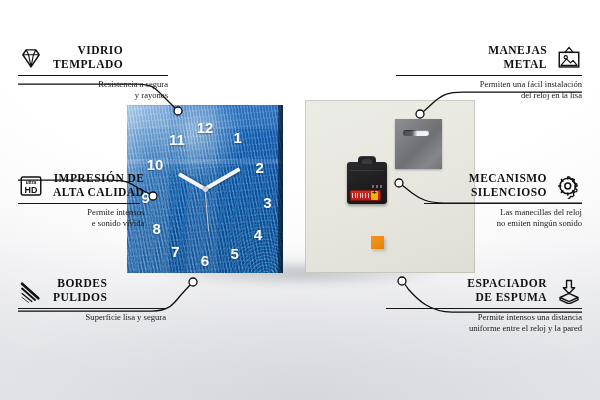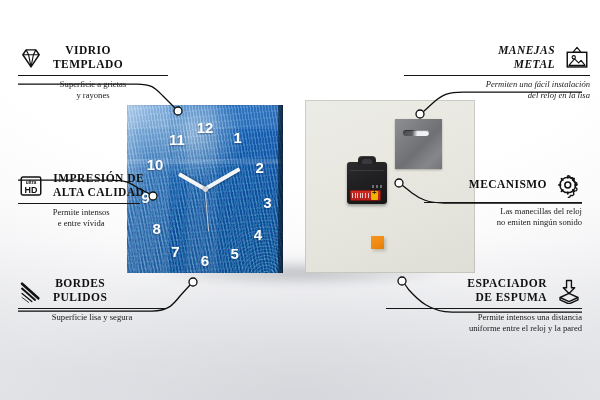--- a/index.html
+++ b/index.html
@@ -145,21 +145,21 @@
   .co-title{
     font-family:"Liberation Serif", serif;font-weight:700;
     font-size:11.5px;line-height:13.5px;letter-spacing:.45px;color:#111;
     white-space:nowrap;text-transform:uppercase;
   }
   .co-rule{height:1px;background:#151515;}
   .co-desc{
     font-family:"Liberation Serif", serif;font-size:8.6px;line-height:10.6px;color:#1a1a1a;
     white-space:nowrap;
   }
-  .co-left .co-title,.co-left .co-desc{text-align:center;}
+  .co-left .co-title,.co-left .co-desc{text-align:right;}
   .co-right .co-title,.co-right .co-desc{text-align:right;}
   .co-head{display:flex;align-items:center;gap:9px;}
   .co-right .co-head{justify-content:flex-end;}
   .ico{width:26px;height:26px;flex:0 0 26px;display:block;}
 
   
   #links{position:absolute;left:0;top:0;width:600px;height:400px;pointer-events:none;}
   #links path{fill:none;stroke:#0d0d0d;stroke-width:1.25;}
   #links circle{fill:#ffffff;stroke:#0d0d0d;stroke-width:1.3;}
 </style>
@@ -243,39 +243,39 @@
       <svg class="ico" viewBox="0 0 32 32">
         <path d="M6 12 L10 6 H22 L26 12 L16 27 Z" fill="none" stroke="#111" stroke-width="1.8" stroke-linejoin="round"></path>
         <path d="M6 12 H26 M10 6 L13 12 L16 27 M22 6 L19 12 L16 27 M13 12 H19" fill="none" stroke="#111" stroke-width="1.4"></path>
       </svg>
       <div>
         <div class="co-title">VIDRIO</div>
         <div class="co-title">TEMPLADO</div>
       </div>
     </div>
     <div class="co-rule" style="width:150px;margin:4px 0 3px;"></div>
-    <div class="co-desc">Superficie a grietas</div>
+    <div class="co-desc">Resistencia a segura</div>
     <div class="co-desc">y rayones</div>
   </div>
 
   <div class="callout co-left" style="left:18px;top:172px;">
     <div class="co-head">
       <svg class="ico" viewBox="0 0 32 32">
         <rect x="4" y="5" width="24" height="22" rx="2" fill="none" stroke="#111" stroke-width="1.8"></rect>
         <text x="16" y="14" text-anchor="middle" font-family="Liberation Sans, sans-serif" font-size="6" font-weight="700" fill="#111">ultra</text>
         <text x="16" y="24" text-anchor="middle" font-family="Liberation Sans, sans-serif" font-size="11" font-weight="700" fill="#111">HD</text>
       </svg>
       <div>
         <div class="co-title">IMPRESIÓN DE</div>
         <div class="co-title">ALTA CALIDAD</div>
       </div>
     </div>
     <div class="co-rule" style="width:122px;margin:4px 0 3px;"></div>
     <div class="co-desc">Permite intensos</div>
-    <div class="co-desc">e entre vívida</div>
+    <div class="co-desc">e sonido vívida</div>
   </div>
 
   <div class="callout co-left" style="left:18px;top:277px;">
     <div class="co-head">
       <svg class="ico" viewBox="0 0 32 32">
         <g stroke="#111" stroke-linecap="round">
           <path d="M5 7 L25 25" stroke-width="3.2"></path>
           <path d="M5 13 L21 27" stroke-width="2.4"></path>
           <path d="M5 19 L17 29" stroke-width="1.6"></path>
           <path d="M5 24 L13 30" stroke-width="1"></path>
@@ -283,21 +283,21 @@
       </svg>
       <div>
         <div class="co-title">BORDES</div>
         <div class="co-title">PULIDOS</div>
       </div>
     </div>
     <div class="co-rule" style="width:148px;margin:4px 0 3px;"></div>
     <div class="co-desc">Superficie lisa y segura</div>
   </div>
 
-  <div class="callout co-right" style="right:10px;top:44px;font-style:italic;">
+  <div class="callout co-right" style="right:18px;top:44px;">
     <div class="co-head">
       <div>
         <div class="co-title">MANEJAS</div>
         <div class="co-title">METAL</div>
       </div>
       <svg class="ico" viewBox="0 0 32 32">
         <path d="M16 3 L21 9 H11 Z" fill="none" stroke="#111" stroke-width="1.5" stroke-linejoin="round"></path>
         <rect x="4" y="9" width="24" height="18" fill="none" stroke="#111" stroke-width="1.8"></rect>
         <circle cx="12" cy="15" r="2" fill="none" stroke="#111" stroke-width="1.4"></circle>
         <path d="M6 25 L13 17 L18 22 L21 19 L26 25 Z" fill="none" stroke="#111" stroke-width="1.4" stroke-linejoin="round"></path>
@@ -305,20 +305,21 @@
     </div>
     <div class="co-rule" style="width:186px;margin:4px 0 3px;margin-left:auto;"></div>
     <div class="co-desc">Permiten una fácil instalación</div>
     <div class="co-desc">del reloj en la lisa</div>
   </div>
 
   <div class="callout co-right" style="right:18px;top:172px;">
     <div class="co-head">
       <div>
         <div class="co-title">MECANISMO</div>
+        <div class="co-title">SILENCIOSO</div>
       </div>
       <svg class="ico" viewBox="0 0 32 32">
         <path d="M16 4.5 l2.3 .6 1.2 2.1 2.4 -.3 1.6 1.7 -.7 2.3 1.6 1.8 2.4 .3 .6 2.3 -1.9 1.5 0 2.4 1.9 1.5 -.6 2.3 -2.4 .3 -1.6 1.8 .7 2.3 -1.6 1.7 -2.4 -.3 -1.2 2.1 -2.3 .6" fill="none" stroke="#111" stroke-width="1.6" stroke-linejoin="round" transform="translate(-1.5,0)"></path>
         <circle cx="14.5" cy="16" r="9.6" fill="none" stroke="#111" stroke-width="1.9"></circle>
         <circle cx="14.5" cy="16" r="3.6" fill="none" stroke="#111" stroke-width="1.9"></circle>
         <g stroke="#111" stroke-width="1.9" stroke-linecap="round">
           <path d="M14.5 4.8 v2.6 M14.5 24.6 v2.6 M3.3 16 h2.6 M23.1 16 h2.6"></path>
           <path d="M6.6 8.1 l1.9 1.9 M20.5 22 l1.9 1.9 M6.6 23.9 l1.9 -1.9 M20.5 10 l1.9 -1.9"></path>
         </g>
       </svg>

